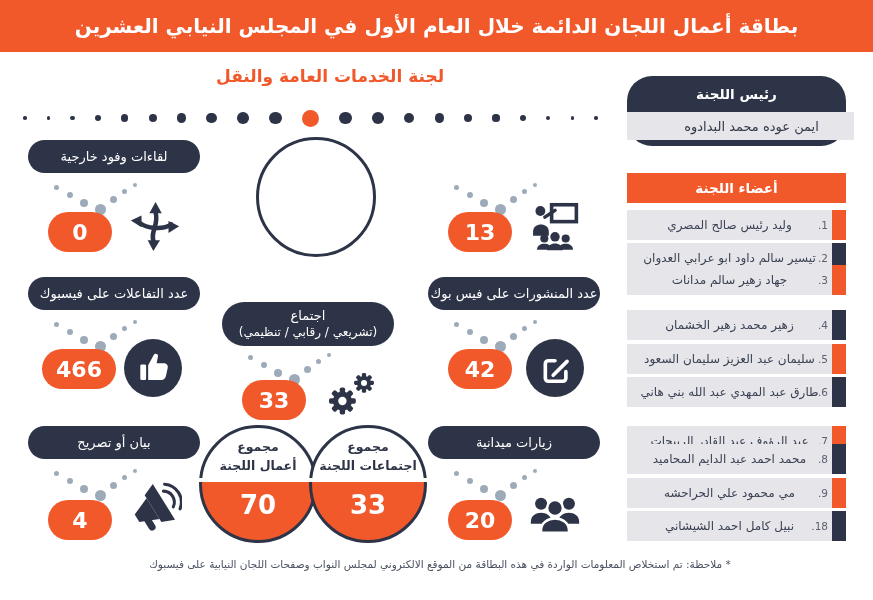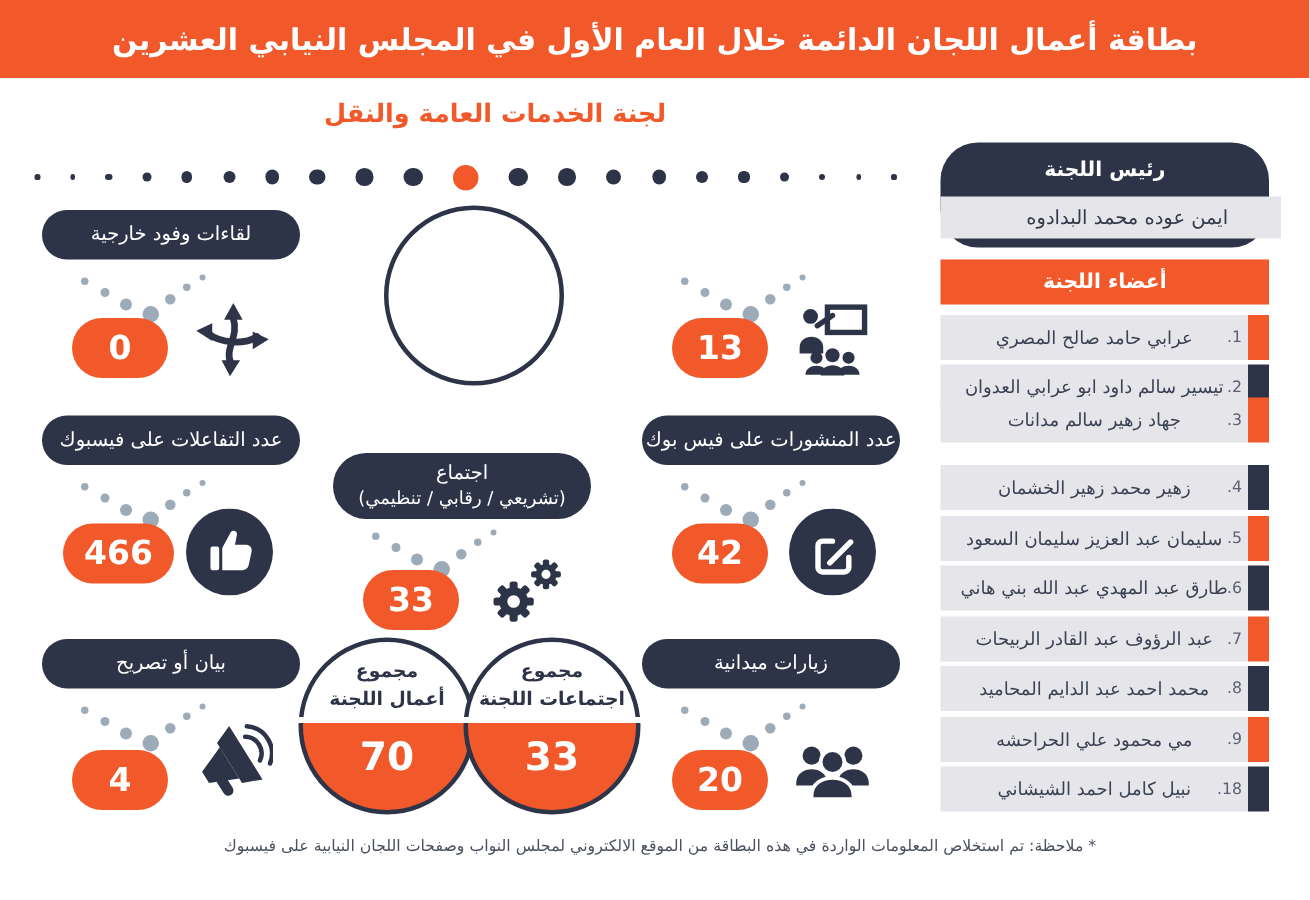--- a/index.html
+++ b/index.html
@@ -45,21 +45,21 @@
   
   .total-circle{position:absolute;width:112px;height:112px;border-radius:50%;
     border:3px solid var(--navy,#2E3447);
     background:linear-gradient(to bottom,#ffffff 0%,#ffffff 48%,var(--orange,#F1582A) 48%,var(--orange,#F1582A) 100%);}
   .total-circle::before{content:'';position:absolute;left:-5px;right:-5px;top:50px;height:4px;background:#fff;z-index:2;}
   .tc-label{position:absolute;top:9px;left:0;right:0;text-align:center;color:var(--navy,#2E3447);
     font-size:12.5px;font-weight:bold;line-height:1.55;}
   .tc-value{position:absolute;top:62px;left:0;right:0;text-align:center;color:#fff;font-size:26px;font-weight:bold;}
 
   
-  .chair-box{position:absolute;left:627px;top:95px;width:219px;height:70px;background:var(--navy,#2E3447);border-radius:25px;}
+  .chair-box{position:absolute;left:627px;top:76px;width:219px;height:70px;background:var(--navy,#2E3447);border-radius:25px;}
   .chair-title{height:36px;display:flex;align-items:center;justify-content:center;color:#fff;
     font-size:13.5px;font-weight:bold;}
   .chair-name{position:absolute;top:36px;left:0;width:205px;height:28px;background:var(--row-gray,#E6E5E9);
     color:#333A49;display:flex;align-items:center;justify-content:center;font-size:13px;padding-left:22px;}
   .members-header{position:absolute;left:627px;top:173px;width:219px;height:30px;background:var(--orange,#F1582A);
     color:#fff;display:flex;align-items:center;justify-content:center;font-size:13.5px;font-weight:bold;}
   .member-row{position:absolute;left:627px;width:219px;height:30px;}
   .member-bg{position:absolute;left:0;top:0;width:205px;height:30px;background:var(--row-gray,#E6E5E9);}
   .member-name{position:absolute;left:0;top:0;width:205px;height:30px;display:flex;align-items:center;
     justify-content:center;color:#3A4254;font-size:12px;}
@@ -323,21 +323,21 @@
 
   <div class="chair-box">
     <div class="chair-title">رئيس اللجنة</div>
     <div class="chair-name">ايمن عوده محمد البدادوه</div>
   </div>
 
   <div class="members-header">أعضاء اللجنة</div>
 
   <div class="member-row" style="top:210px;">
     <div class="member-bg"></div>
-    <div class="member-name">عرابي حامد صالح المصري</div>
+    <div class="member-name">وليد رئيس صالح المصري</div>
     <div class="member-num">1.</div>
     <div class="member-tab tab-orange"></div>
   </div>
   <div class="member-row" style="top:243px;">
     <div class="member-bg"></div>
     <div class="member-name">تيسير سالم داود ابو عرابي العدوان</div>
     <div class="member-num">2.</div>
     <div class="member-tab tab-navy"></div>
   </div>
   <div class="member-row" style="top:265px;">
@@ -357,21 +357,21 @@
     <div class="member-name">سليمان عبد العزيز سليمان السعود</div>
     <div class="member-num">5.</div>
     <div class="member-tab tab-orange"></div>
   </div>
   <div class="member-row" style="top:377px;">
     <div class="member-bg"></div>
     <div class="member-name">طارق عبد المهدي عبد الله بني هاني</div>
     <div class="member-num">6.</div>
     <div class="member-tab tab-navy"></div>
   </div>
-  <div class="member-row" style="top:411px;">
+  <div class="member-row" style="top:426px;">
     <div class="member-bg"></div>
     <div class="member-name">عبد الرؤوف عبد القادر الربيحات</div>
     <div class="member-num">7.</div>
     <div class="member-tab tab-orange"></div>
   </div>
   <div class="member-row" style="top:444px;">
     <div class="member-bg"></div>
     <div class="member-name">محمد احمد عبد الدايم المحاميد</div>
     <div class="member-num">8.</div>
     <div class="member-tab tab-navy"></div>

